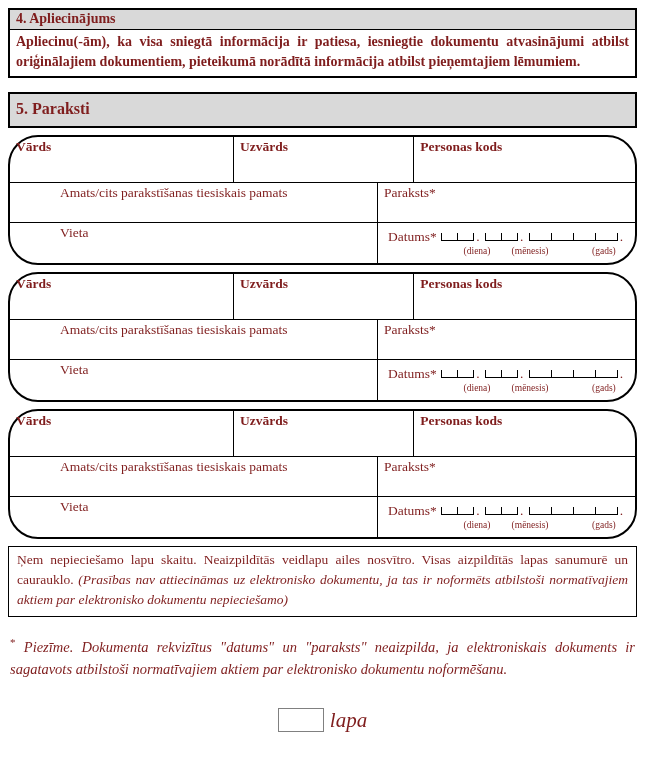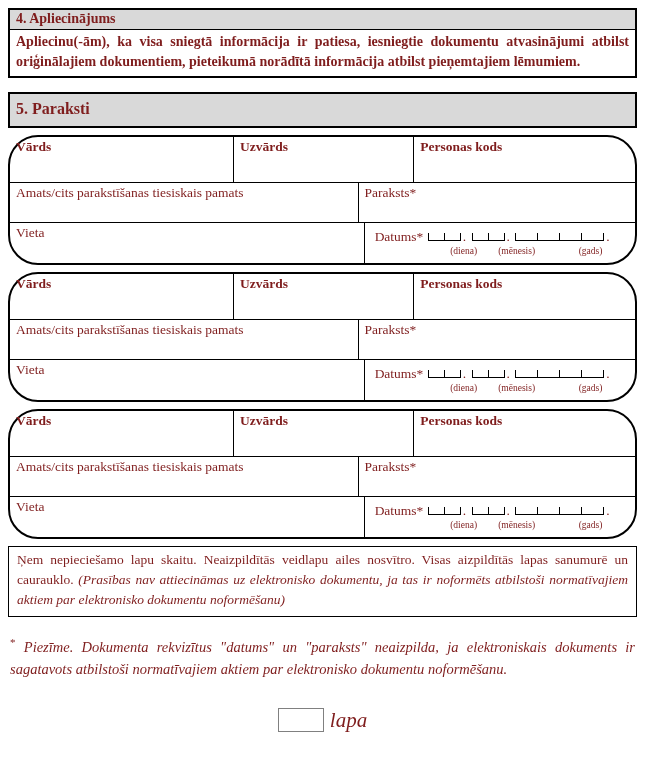--- a/index.html
+++ b/index.html
@@ -32,21 +32,21 @@
   .sec5-bar {
     margin-top:14px;
     background:#d9d9d9;
     font-weight:bold; font-size:16px;
     padding:6px 6px 8px 6px;
   }
 
   
   .sig-block { margin-top:7px;border-radius:30px; }
   .sig-block .row { display:flex; box-sizing:border-box; }
-  .sig-block .row + .row { border-top:1px solid #000; }
+  .sig-block .row + .row { border-top:1px solid #000;padding-left:44px; }
   .cell { box-sizing:border-box; padding:2px 6px; font-size:13.5px; }
   .cell + .cell { border-left:1px solid #000; }
   .hdr-row { height:45px; }
   .hdr-row .cell { font-weight:bold; }
   .c-vards   { width:30.8%; }
   .c-uzvards { width:31.0%;margin-left:44px; }
   .c-pk      { width:38.2%; }
   .mid-row  { height:40px; }
   .bot-row  { height:41px;gap:14px; }
   .c-left  { width:55.6%; }
@@ -219,21 +219,21 @@
               <span class="dcell"></span>
             </span><span class="ddot">.</span>
         </div>
         <div class="datums-labels">
           <span class="dl-diena">(diena)</span><span class="dl-menesis">(mēnesis)</span><span class="dl-gads">(gads)</span>
         </div>
       </div>
     </div>
   </div>
 
-  <div class="note-box"><span class="rg">Ņem nepieciešamo lapu skaitu. Neaizpildītās veidlapu ailes nosvītro. Visas aizpildītās lapas sanumurē un caurauklo. </span><span class="it">(Prasības nav attiecināmas uz elektronisko dokumentu, ja tas ir noformēts atbilstoši normatīvajiem aktiem par elektronisko dokumentu noformēšanu)</span></div>
+  <div class="note-box"><span class="rg">Ņem nepieciešamo lapu skaitu. Neaizpildītās veidlapu ailes nosvītro. Visas aizpildītās lapas sanumurē un caurauklo. </span><span class="it">(Prasības nav attiecināmas uz elektronisko dokumentu, ja tas ir noformēts atbilstoši normatīvajiem aktiem par elektronisko dokumentu nepieciešamo)</span></div>
 
   <p class="footnote"><sup>*</sup><span> Piezīme. Dokumenta rekvizītus "datums" un "paraksts" neaizpilda, ja elektroniskais dokuments ir sagatavots atbilstoši normatīvajiem aktiem par elektronisko dokumentu noformēšanu.</span></p>
 
   <div class="lapa-row">
     <span class="lapa-box"></span>
     <span class="lapa-label">lapa</span>
   </div>
 
 </div>
 

